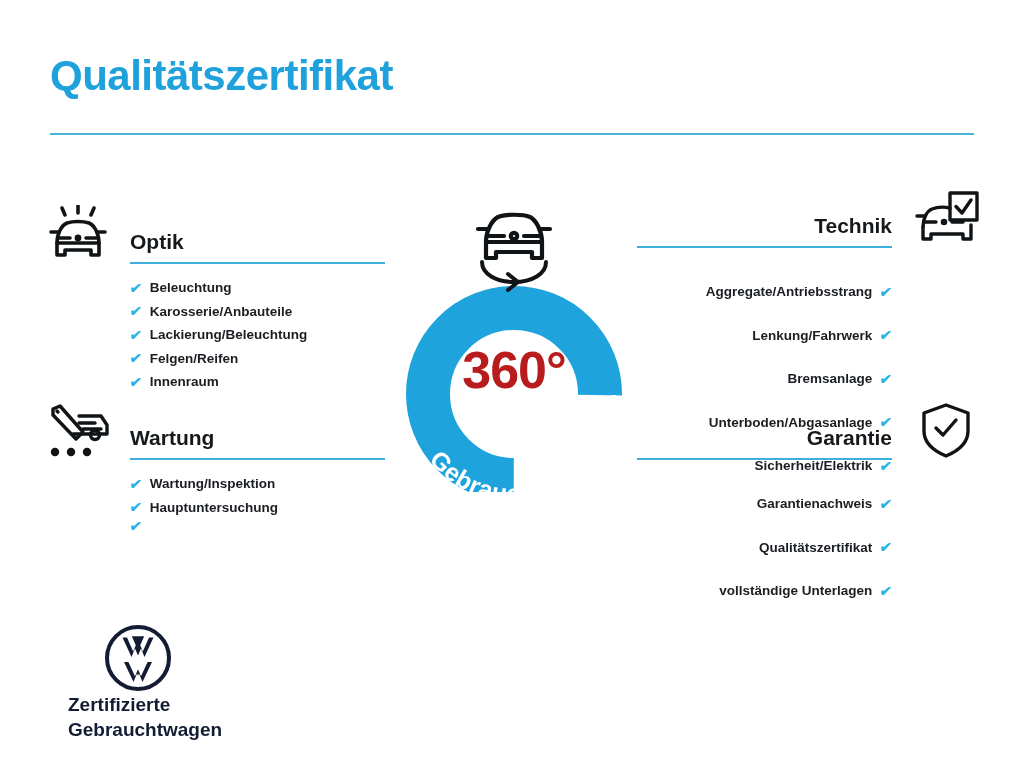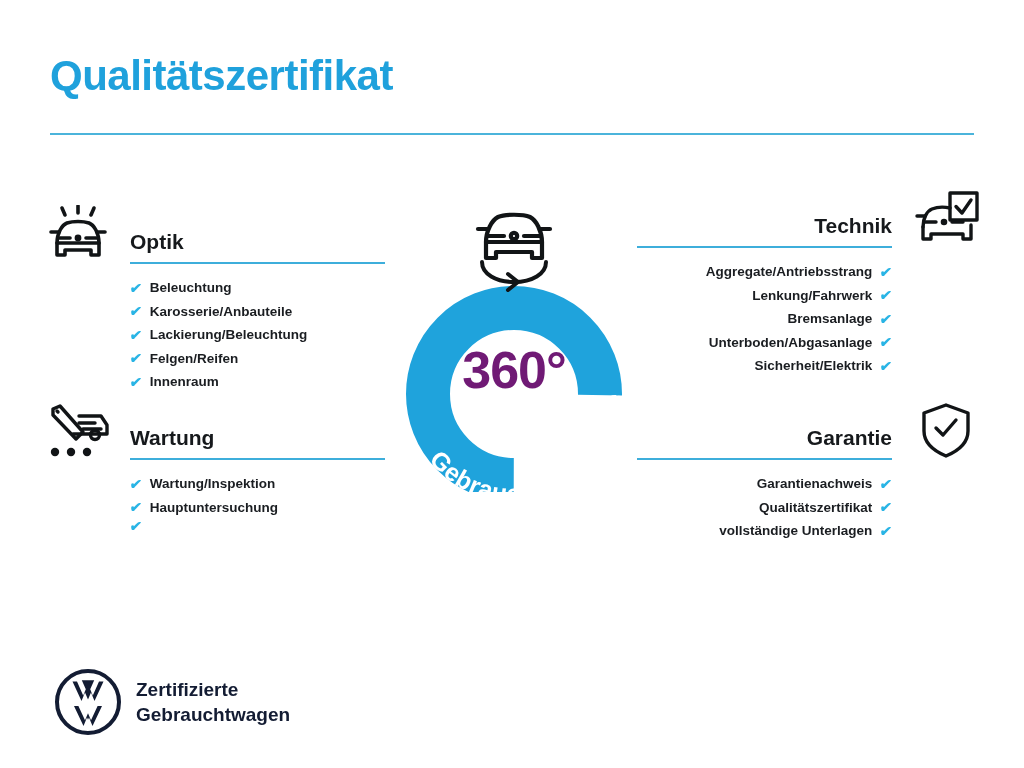--- a/index.html
+++ b/index.html
@@ -96,21 +96,21 @@
     font-size: 13.5px;
     font-weight: bold;
     color: #1A1D21;
     line-height: 23.5px;
     white-space: nowrap;
     display: flex;
     align-items: center;
   }
   .left .sec-list  { padding-left: 90px; }
   .right .sec-list { padding-right: 92px; justify-content: flex-end; }
-  .right .sec-list li { justify-content: flex-end; }
+  .right .sec-list li { justify-content: flex-end; margin-top: 20px; }
 
   .tick {
     color: #29B4E5;
     font-size: 14px;
     line-height: 1;
     font-weight: bold;
     transform: skewX(-8deg);
     display: inline-block;
   }
   .left .tick  { margin-right: 8px; }
@@ -128,38 +128,39 @@
   }
   .badge-ring { position: absolute; left: 0; top: 0; }
   .badge-number {
     position: absolute;
     left: 0;
     top: 148px;
     width: 280px;
     text-align: center;
     font-size: 52px;
     font-weight: bold;
-    color: #701a75;
+    color: #b91c1c;
     letter-spacing: -1px;
   }
   .badge-car {
     position: absolute;
     left: 90px;
     top: 4px;
     width: 100px;
     height: 100px;
   }
 
   
   .brand {
     position: absolute;
     left: 54px;
-    top: 668px;
+    top: 624px;
     display: flex;
     align-items: center;
+    flex-direction: column;
   }
   .brand-logo { width: 68px; height: 68px; }
   .brand-text {
     margin-left: 14px;
     color: #131C33;
     font-size: 19px;
     font-weight: bold;
     line-height: 25px;
     white-space: nowrap;
   }

